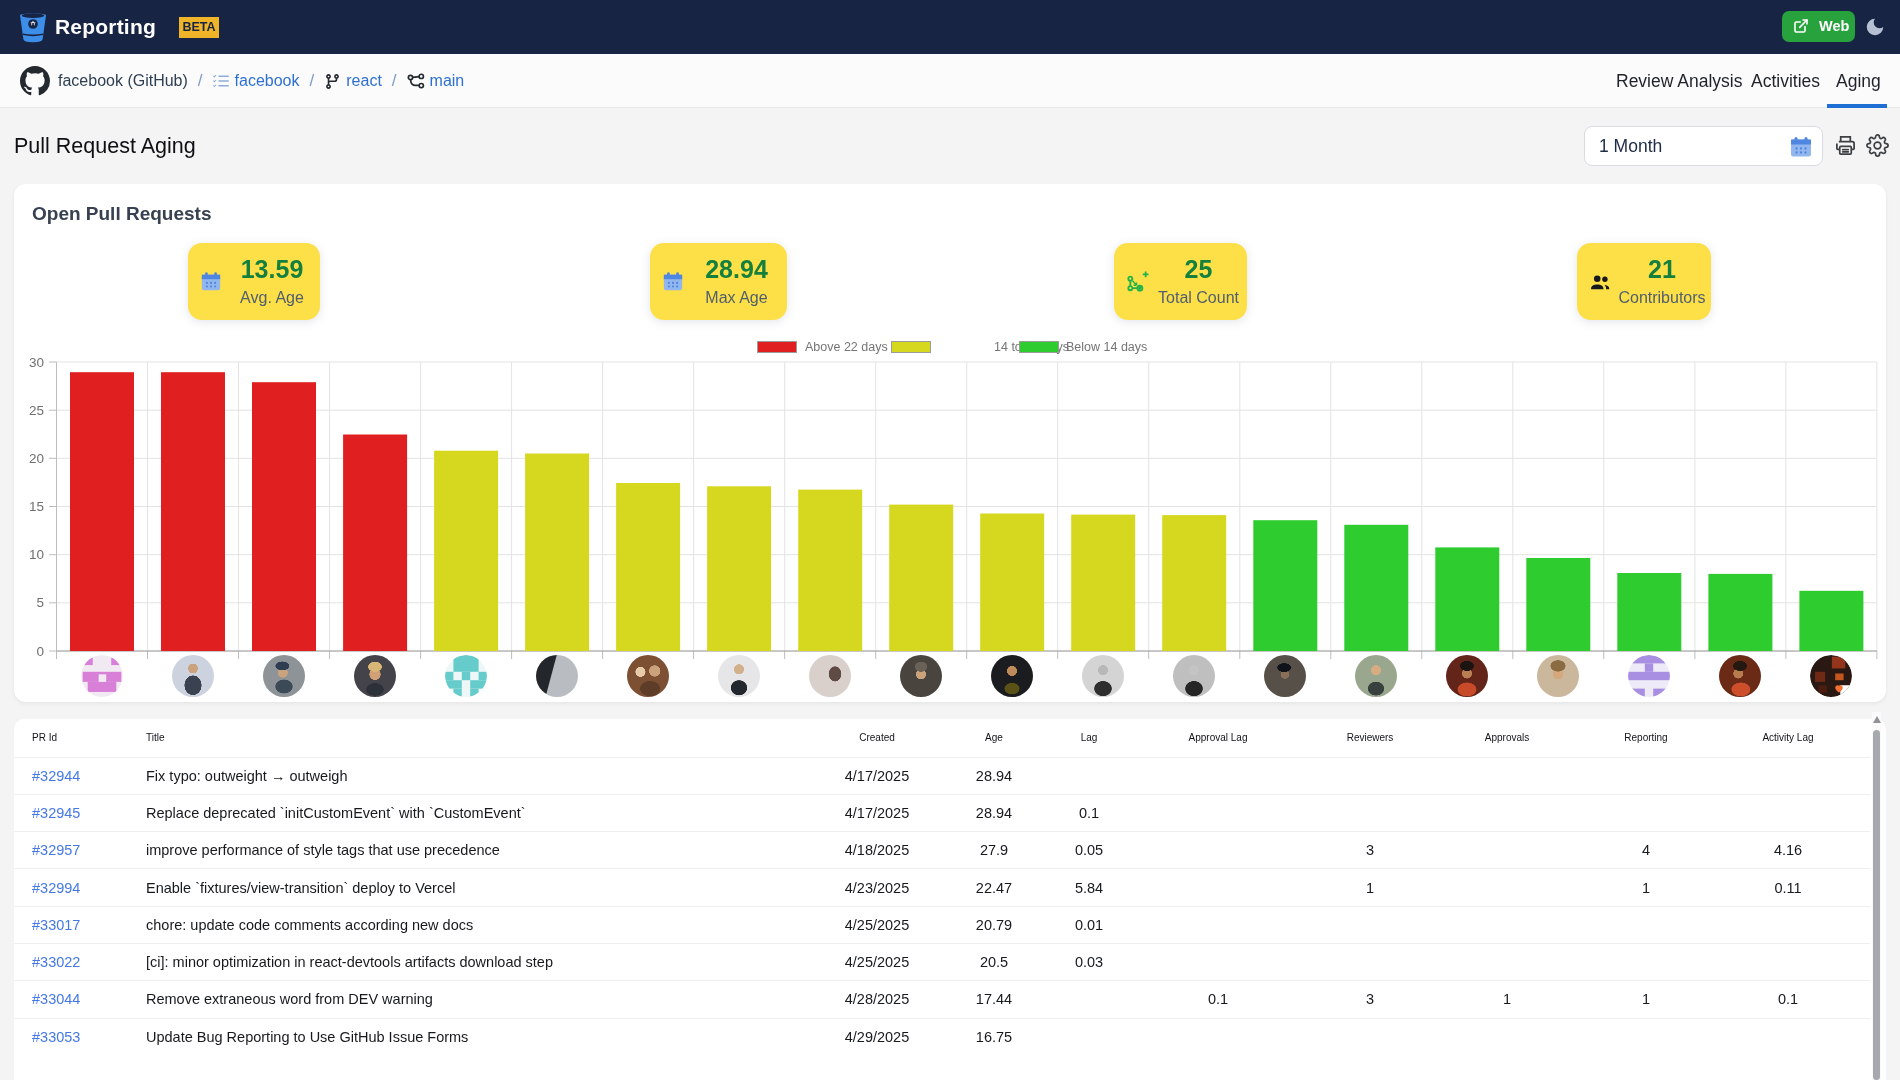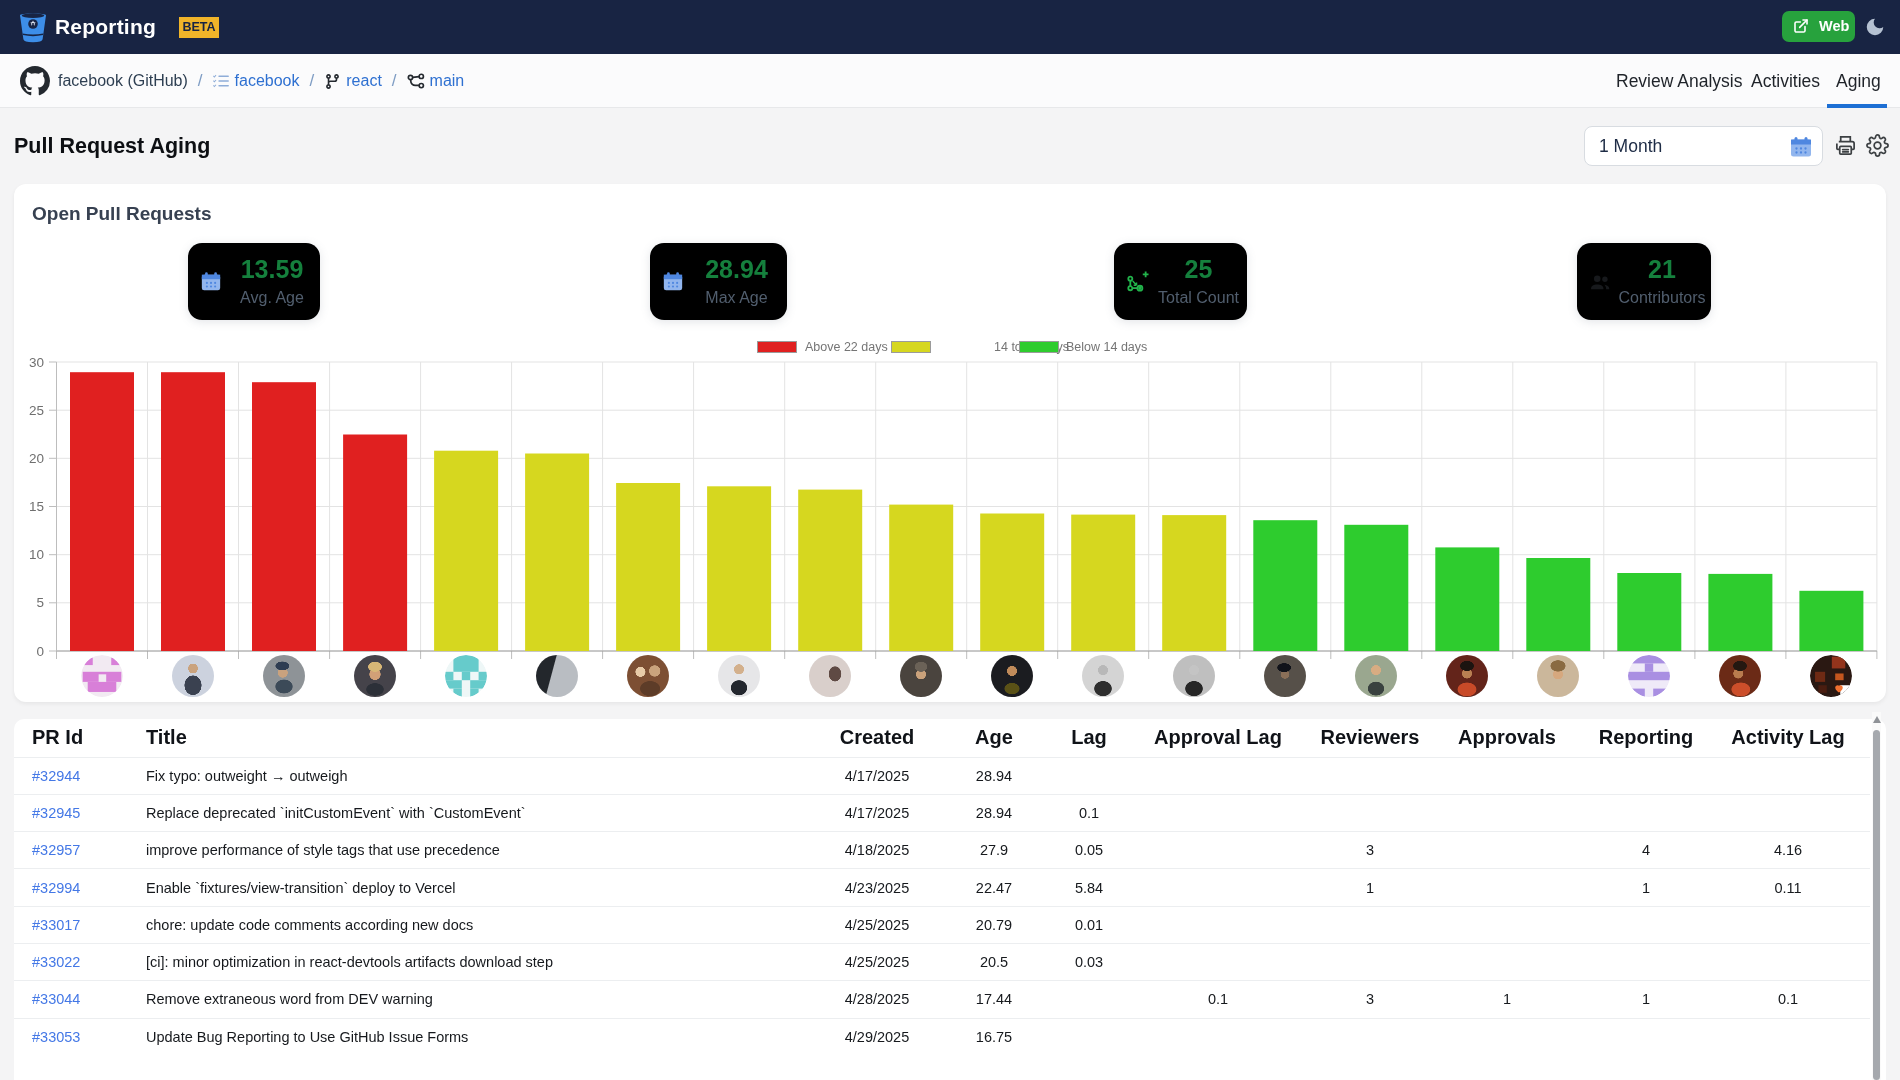--- a/index.html
+++ b/index.html
@@ -17,43 +17,43 @@
 
 .crumb{position:absolute;left:0;top:54px;width:1900px;height:54px;background:#fbfbfc;border-bottom:1px solid #e7e8ea}
 .crumb .gh{position:absolute;left:20px;top:12px}
 .bcrow{position:absolute;left:58px;top:0;height:54px;display:flex;align-items:center;font-size:16px;color:#2e3f52;white-space:nowrap}
 .bc-sep{color:#7f9dc4;font-size:17px;padding:0 10px}
 .bcrow svg{vertical-align:-3px;margin-right:5px}
 .bci{display:flex;align-items:center;color:#2e70d1}
 .topnav{position:absolute;top:0;height:54px;line-height:54px;font-size:17.5px;color:#1f2329}
 .aging-line{position:absolute;left:1827px;top:104px;width:60px;height:3.5px;background:#1d6fd4}
 
-.h1{position:absolute;left:14px;top:134px;font-size:21.5px;font-weight:bold;color:#0d0f13}
+.h1{position:absolute;left:14px;top:134px;font-size:21.5px;font-weight:normal;color:#0d0f13}
 .monthbox{position:absolute;left:1584px;top:126px;width:239px;height:40px;background:#fff;border:1px solid #d8dce1;border-radius:8px}
 .monthbox .mtxt{position:absolute;left:14px;top:9px;font-size:17.5px;color:#1d2b45}
 .monthbox svg{position:absolute;left:204px;top:8px}
 .icnbtn{position:absolute;top:134px}
 
 .card1{position:absolute;left:14px;top:184px;width:1872px;height:518px;background:#fff;border-radius:12px;box-shadow:0 2px 4px rgba(0,0,0,.06)}
 .ctitle{position:absolute;left:32px;top:203px;font-size:19px;font-weight:bold;color:#374151}
-.stat{position:absolute;top:243px;height:77px;background:#000000;border-radius:14px;box-shadow:0 2px 10px rgba(100,110,130,.18)}
+.stat{position:absolute;top:243px;height:77px;background:#fde047;border-radius:14px;box-shadow:0 2px 10px rgba(100,110,130,.18)}
 .stat .ic{position:absolute;left:12px;top:27px}
 .stat .num{position:absolute;left:44px;right:8px;top:12px;text-align:center;font-size:25px;font-weight:bold;color:#15803d}
 .stat .lbl{position:absolute;left:40px;right:4px;top:46px;text-align:center;font-size:16px;color:#515e6e}
 
 .leg{position:absolute;top:341px;height:13px}
 .lsw{position:absolute;top:0;width:40px;height:12px;border:1px solid #9b9b9b}
 .ltx{position:absolute;top:-1px;font-size:12.5px;color:#757575;white-space:nowrap}
 .chart{position:absolute;left:14px;top:336px}
 .av{position:absolute;top:655px;width:42px;height:42px;border-radius:50%;overflow:hidden}
 .avc{}
 
 .card2{position:absolute;left:14px;top:719px;width:1872px;height:361px;background:#fff;border-radius:10px 10px 0 0}
 table{border-collapse:collapse;width:1856px;table-layout:fixed;font-size:14.5px;color:#16191d}
-th{font-size:20px;font-weight:bold;color:#101318;height:38px;vertical-align:middle}
+th{font-size:10px;font-weight:normal;color:#101318;height:38px;vertical-align:middle}
 td{height:37.3px;vertical-align:middle;border-top:1px solid #eceef0}
 th.c-id,td.c-id{width:132px;text-align:left;padding-left:18px}
 th.c-title,td.c-title{width:674px;text-align:left;white-space:nowrap;overflow:hidden}
 th.c-created,td.c-created{width:114px;text-align:center}
 th.c-age,td.c-age{width:120px;text-align:center}
 th.c-lag,td.c-lag{width:70px;text-align:center}
 th.c-alag,td.c-alag{width:188px;text-align:center}
 th.c-rev,td.c-rev{width:116px;text-align:center}
 th.c-app,td.c-app{width:158px;text-align:center}
 th.c-com,td.c-com{width:120px;text-align:center}

